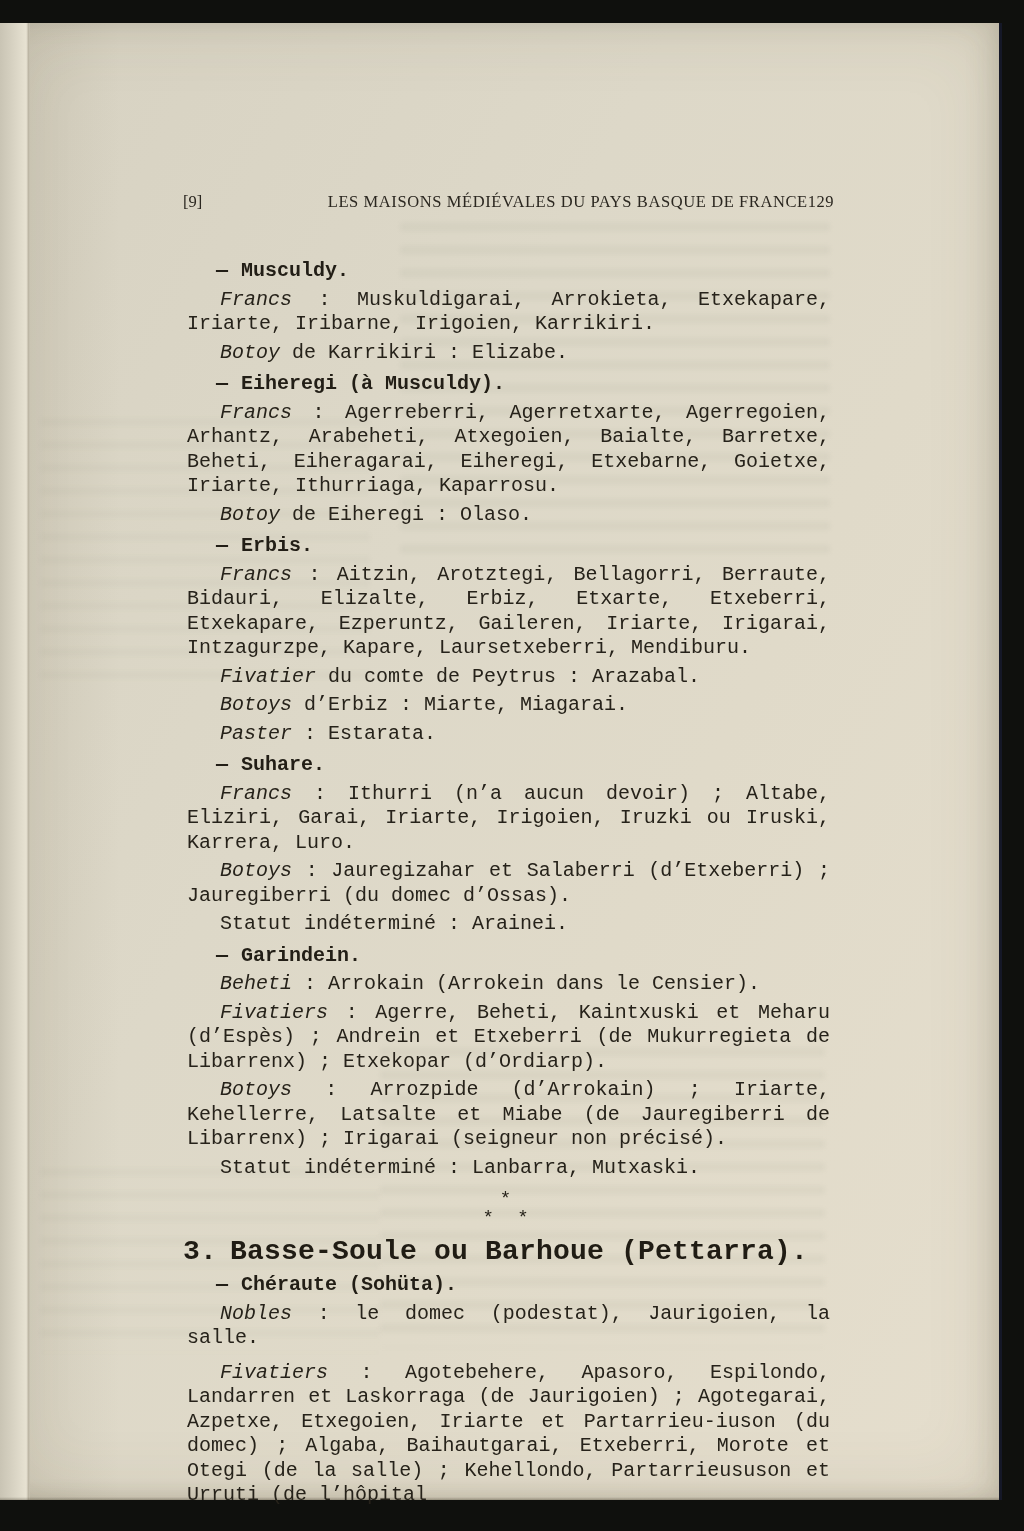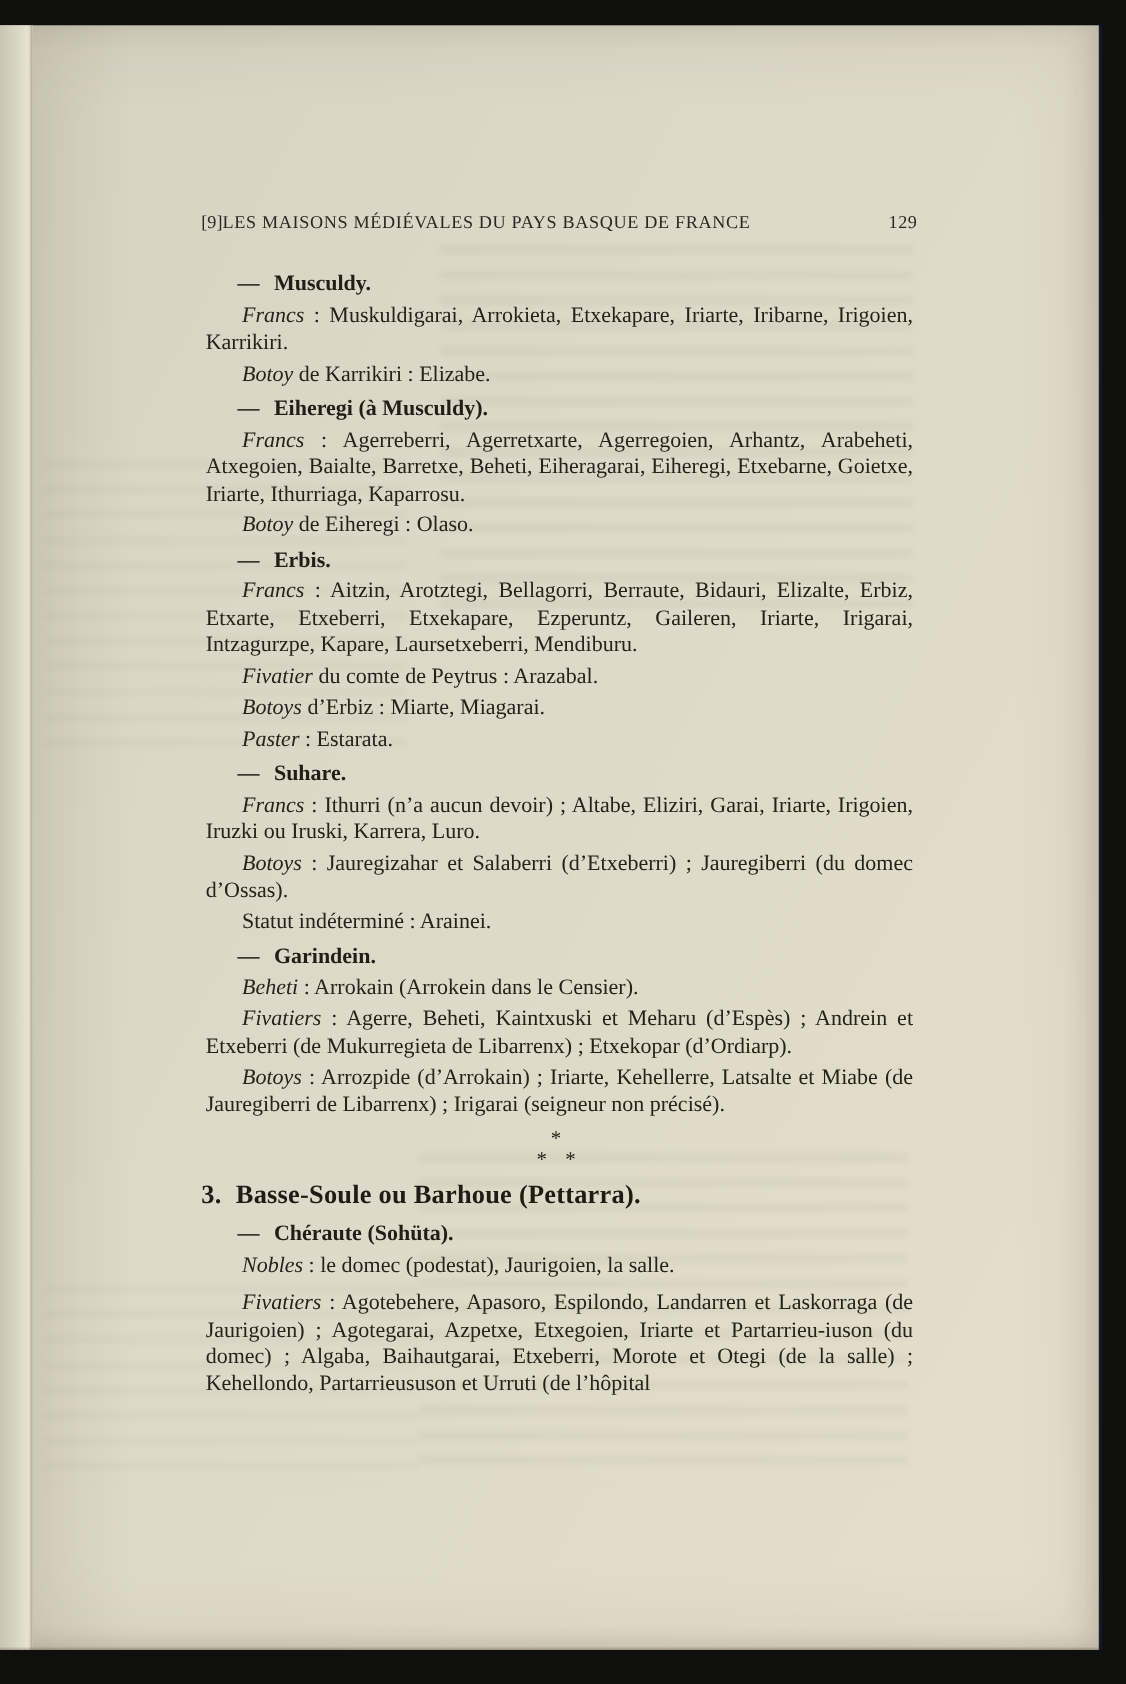--- a/index.html
+++ b/index.html
@@ -41,42 +41,43 @@
   .g2{left:40px;top:395px;width:330px;height:270px;opacity:.30;}
   .g3{left:380px;top:1025px;width:445px;height:300px;opacity:.45;}
   .g4{left:40px;top:1145px;width:340px;height:185px;opacity:.30;}
   
   .page-header{
     position:absolute;z-index:2;left:183px;top:168px;width:651px;
     display:flex;align-items:baseline;
     font-size:16.5px;line-height:22px;color:#2b2720;
   }
   .header-index{white-space:nowrap;}
-  .header-title{flex:1;text-align:left;letter-spacing:.6px;white-space:nowrap;}
+  .header-title{flex:1;text-align:right;letter-spacing:.6px;white-space:nowrap;}
   .header-page{white-space:nowrap;letter-spacing:.5px;font-family:Liberation Serif, serif;}
   
   .page-body{
-    position:absolute;z-index:2;left:183px;top:216px;width:651px;
+    position:absolute;z-index:2;left:183px;top:229px;width:651px;
     font-size:20px;line-height:24.5px;color:#26221a;
     text-align:justify;
+    font-family:Liberation Mono, monospace;
   }
   .page-body p, .page-body h2{margin:4px;padding:0;}
   .subheading{font-weight:bold;text-indent:33px;margin:7px 0 4px 0 !important;color:#221e16;}
   .dash{margin-right:13px;}
   .para{text-indent:33px;}
   .lead{font-style:italic;}
   .spaced{margin-top:10px !important;}
   .separator{
     display:flex;flex-direction:column;align-items:center;
     text-indent:0;line-height:19px;font-size:19px;margin:10px 0 5px 0 !important;
     color:#26221a;
   }
   .sep-line{display:block;letter-spacing:6px;}
   .part-heading{
-    font-size:24px;line-height:29px;font-weight:bold;color:#201c14;
+    font-size:28px;line-height:29px;font-weight:bold;color:#201c14;
     text-indent:0;letter-spacing:.2px;margin:9px 0 6px 0 !important;
   }
   .ph-num{margin-right:13px;}
 </style>
 </head>
 <body>
 
 <div class="page">
   <div class="edge-strip"></div>
   <div class="crease"></div>
@@ -106,20 +107,21 @@
       <p class="para"><span class="lead">Botoys</span><span> d’Erbiz : Miarte, Miagarai.</span></p>
       <p class="para"><span class="lead">Paster</span><span> : Estarata.</span></p>
       <p class="subheading"><span class="dash">—</span><span>Suhare.</span></p>
       <p class="para"><span class="lead">Francs</span><span> : Ithurri (n’a aucun devoir) ; Altabe, Eliziri, Garai, Iriarte, Irigoien, Iruzki ou Iruski, Karrera, Luro.</span></p>
       <p class="para"><span class="lead">Botoys</span><span> : Jauregizahar et Salaberri (d’Etxeberri) ; Jauregiberri (du domec d’Ossas).</span></p>
       <p class="para"><span>Statut indéterminé : Arainei.</span></p>
       <p class="subheading"><span class="dash">—</span><span>Garindein.</span></p>
       <p class="para"><span class="lead">Beheti</span><span> : Arrokain (Arrokein dans le Censier).</span></p>
       <p class="para"><span class="lead">Fivatiers</span><span> : Agerre, Beheti, Kaintxuski et Meharu (d’Espès) ; Andrein et Etxeberri (de Mukurregieta de Libarrenx) ; Etxekopar (d’Ordiarp).</span></p>
       <p class="para"><span class="lead">Botoys</span><span> : Arrozpide (d’Arrokain) ; Iriarte, Kehellerre, Latsalte et Miabe (de Jauregiberri de Libarrenx) ; Irigarai (seigneur non précisé).</span></p>
+      <p class="para"><span>Statut indéterminé : Lanbarra, Mutxaski.</span></p>
       <p class="separator">
         <span class="sep-line">*</span>
         <span class="sep-line">* *</span>
       </p>
       <h2 class="part-heading"><span class="ph-num">3.</span><span>Basse-Soule ou Barhoue (Pettarra).</span></h2>
       <p class="subheading"><span class="dash">—</span><span>Chéraute (Sohüta).</span></p>
       <p class="para"><span class="lead">Nobles</span><span> : le domec (podestat), Jaurigoien, la salle.</span></p>
       <p class="para spaced"><span class="lead">Fivatiers</span><span> : Agotebehere, Apasoro, Espilondo, Landarren et Laskorraga (de Jaurigoien) ; Agotegarai, Azpetxe, Etxegoien, Iriarte et Partarrieu-iuson (du domec) ; Algaba, Baihautgarai, Etxeberri, Morote et Otegi (de la salle) ; Kehellondo, Partarrieususon et Urruti (de l’hôpital</span></p>
     </div>
 

